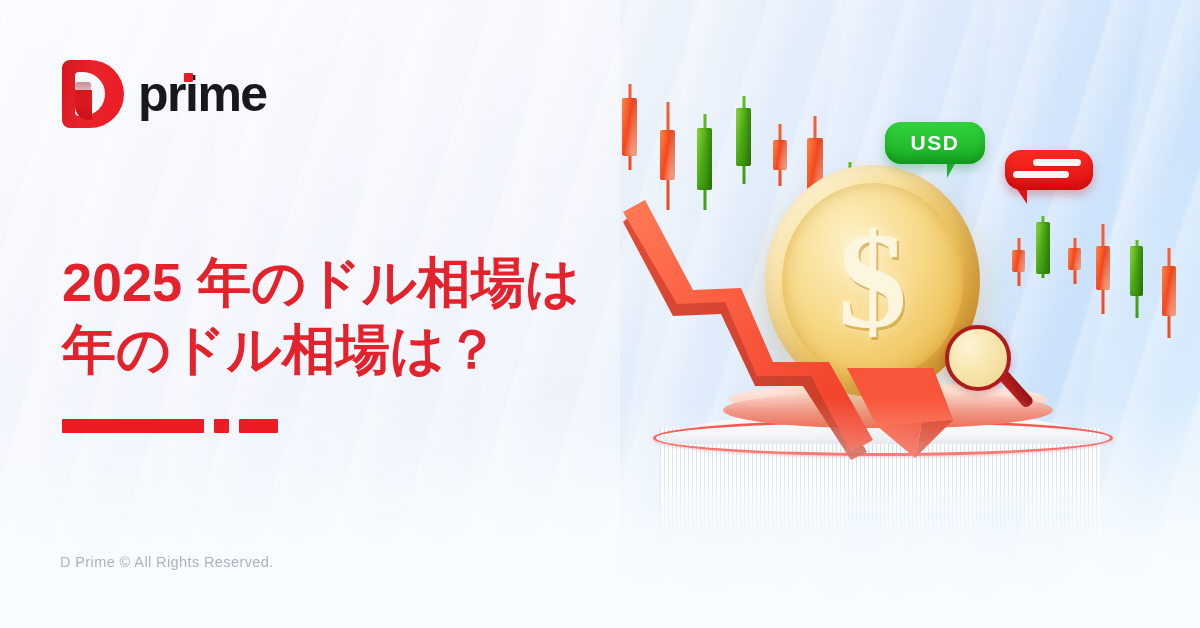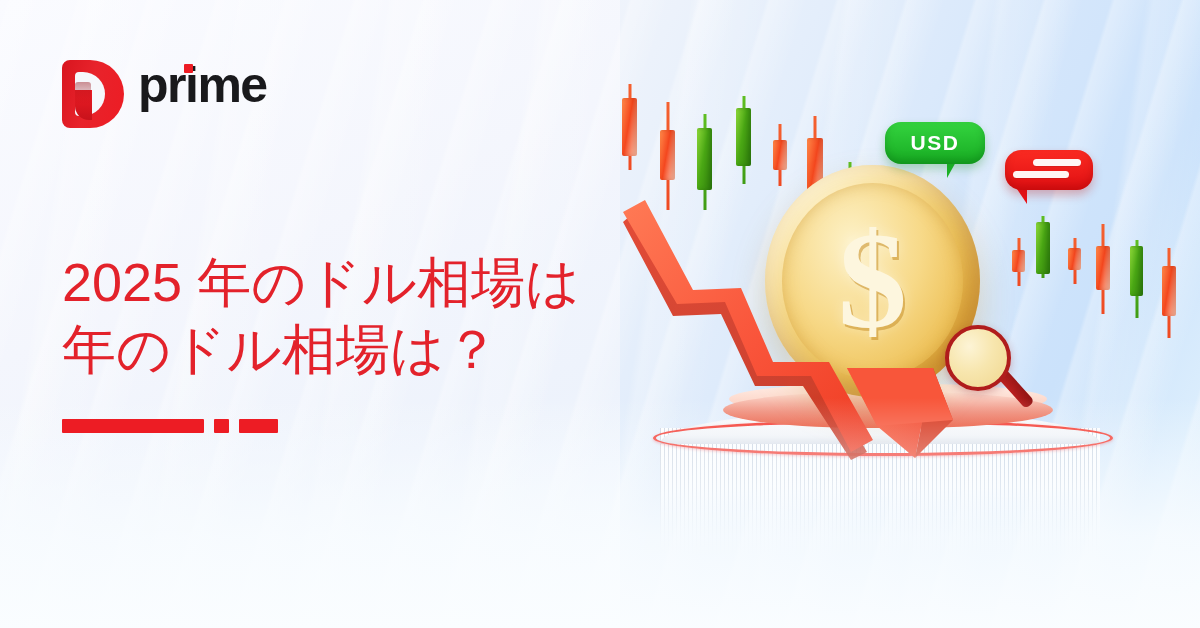--- a/index.html
+++ b/index.html
@@ -32,21 +32,21 @@
     background:linear-gradient(160deg,#fafbff 0%,#f4f6fd 40%,#eef3fc 70%,#f7fbff 100%);
     opacity:.92;pointer-events:none;
   }
   .bottomwash{
     position:absolute;left:0;bottom:0;width:1200px;height:230px;
     background:linear-gradient(180deg,rgba(255,255,255,0) 0%,rgba(248,252,255,.85) 60%,rgba(250,253,255,.98) 100%);
     pointer-events:none;
   }
 
   
-  .logo{position:absolute;left:62px;top:60px;display:flex;gap:14px;}
+  .logo{position:absolute;left:62px;top:60px;display:flex;align-items:center;gap:14px;}
   .logo-mark{position:relative;width:62px;height:68px;}
   .logo-mark .dshape{
     position:absolute;inset:0;
     background:linear-gradient(105deg,#d8151f 0%,#e8232b 45%,#ed1c24 100%);
     border-radius:8px 34px 34px 8px;
   }
   .logo-mark .dshape:before{
     content:"";position:absolute;left:13px;top:12px;width:30px;height:44px;
     background:#f6f7fb;border-radius:4px 22px 22px 4px;
   }
@@ -61,21 +61,21 @@
     border-radius:3px;
   }
   .logo-word{position:relative;font-size:50px;font-weight:700;color:#19191c;letter-spacing:-1.5px;line-height:1;}
   .logo-word .dot{
     position:absolute;left:46px;top:4px;width:9px;height:9px;background:#ed1c24;border-radius:1px;
   }
 
   
   .headline{
     position:absolute;left:62px;top:213px;width:600px;
-    color:#e3222b;font-size:54px;font-weight:400;line-height:1.24;letter-spacing:0px;
+    color:#e3222b;font-size:54px;font-weight:700;line-height:1.24;letter-spacing:0px;
   }
   .headline .l2{display:block;}
   .subtitle{
     position:absolute;left:62px;top:352px;
     color:#2c2c34;font-size:25px;font-weight:400;letter-spacing:.5px;
   }
   .divider{position:absolute;left:62px;top:419px;display:flex;align-items:center;gap:10px;}
   .divider .bar{background:#ed1c24;height:14px;border-radius:1px;}
   .divider .b1{width:142px;}
   .divider .b2{width:15px;}
@@ -365,14 +365,15 @@
     <span class="l2">年のドル相場は？</span>
   </h1>
 
 
   <div class="divider">
     <span class="bar b1"></span>
     <span class="bar b2"></span>
     <span class="bar b3"></span>
   </div>
 
+  <div class="copyright">D Prime © All Rights Reserved.</div>
 
 </div>
 
 </body></html>

